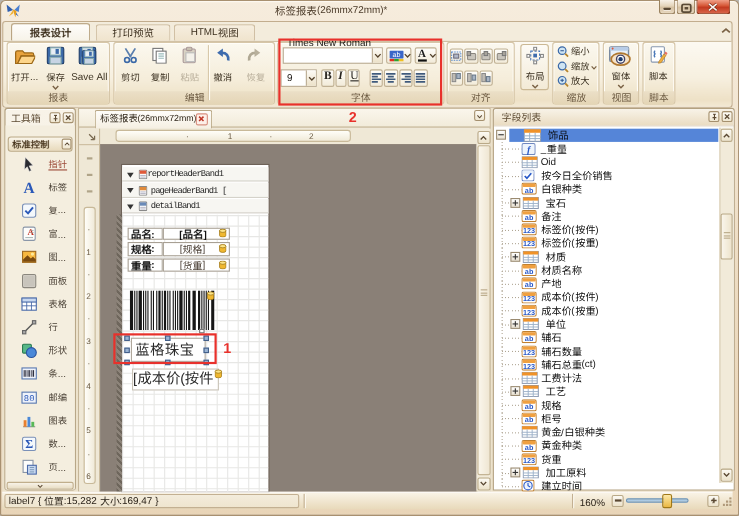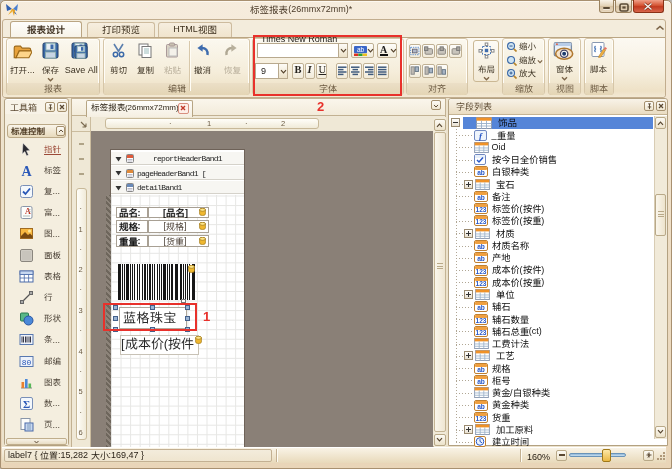--- a/index.html
+++ b/index.html
@@ -750,21 +750,21 @@
     <div class="a" style="left:111px;top:150px;width:133px;height:297px;background:#fff;box-shadow:0 0 0 1px #6e6258"></div>
     <div class="a" style="left:111px;top:151.5px;width:133px;height:13.5px;background:#f7f6f2;border-bottom:1px solid #d5d2ca"></div>
     <svg class="a" style="left:115px;top:155.5px" width="7" height="6" viewBox="0 0 7 6">
       <path d="M0.5 1 L6.5 1 L3.5 5.5z" fill="#333"></path>
     </svg>
     <svg class="a" style="left:126px;top:154px" width="8" height="9" viewBox="0 0 8 9">
       <rect x="0.5" y="0.5" width="7" height="8" rx="1" fill="#fff" stroke="#888"></rect>
       <rect x="1" y="1" width="6" height="3" fill="#e05a3a"></rect>
       <path d="M1.5 5.5h5M1.5 7h5" stroke="#aab" stroke-width="0.8"></path>
     </svg>
-    <div class="t" style="left:153px;top:154px;font:8px 'Liberation Mono';color:#222;letter-spacing:-0.75px">reportHeaderBand1</div>
+    <div class="t" style="left:134px;top:154px;font:8px 'Liberation Mono';color:#222;letter-spacing:-0.75px">reportHeaderBand1</div>
     <div class="a" style="left:111px;top:166px;width:133px;height:13.5px;background:#f7f6f2;border-bottom:1px solid #d5d2ca"></div>
     <svg class="a" style="left:115px;top:170px" width="7" height="6" viewBox="0 0 7 6">
       <path d="M0.5 1 L6.5 1 L3.5 5.5z" fill="#333"></path>
     </svg>
     <svg class="a" style="left:126px;top:168.5px" width="8" height="9" viewBox="0 0 8 9">
       <rect x="0.5" y="0.5" width="7" height="8" rx="1" fill="#fff" stroke="#888"></rect>
       <rect x="1" y="1" width="6" height="3" fill="#e08a3a"></rect>
       <path d="M1.5 5.5h5M1.5 7h5" stroke="#aab" stroke-width="0.8"></path>
     </svg>
     <div class="t" style="left:137px;top:168.5px;font:8px 'Liberation Mono';color:#222;letter-spacing:-0.75px">pageHeaderBand1 [</div>

